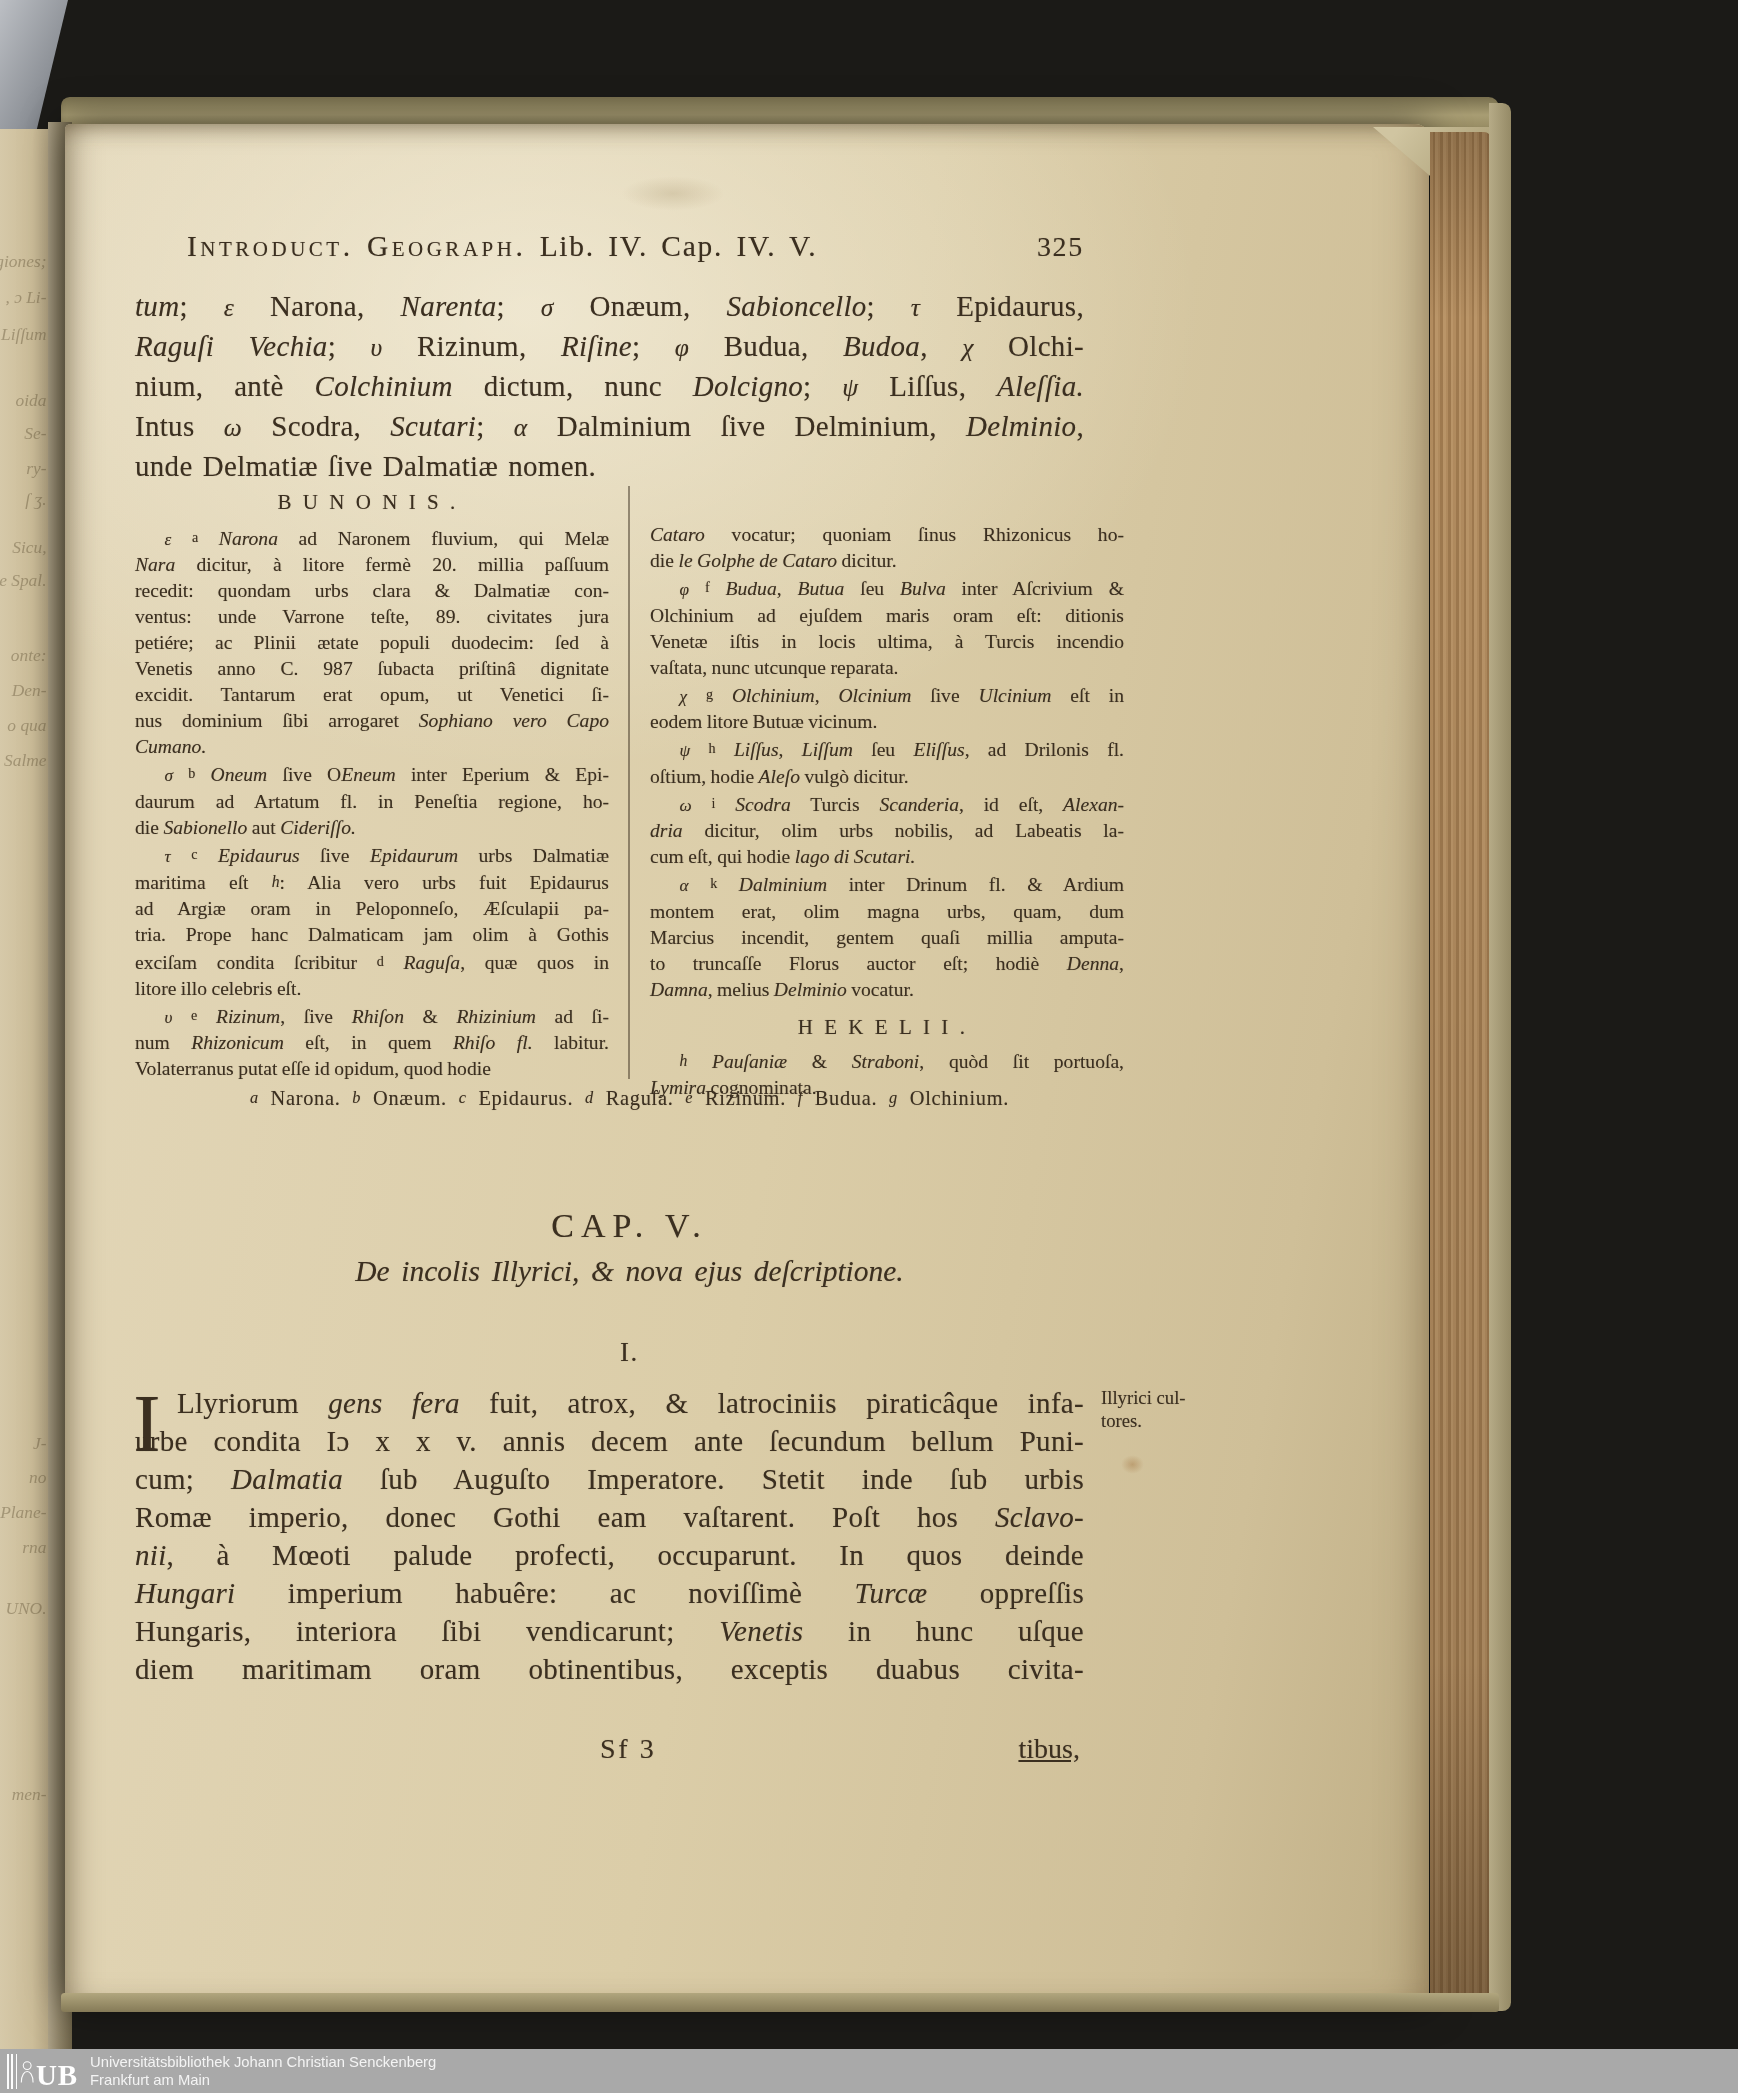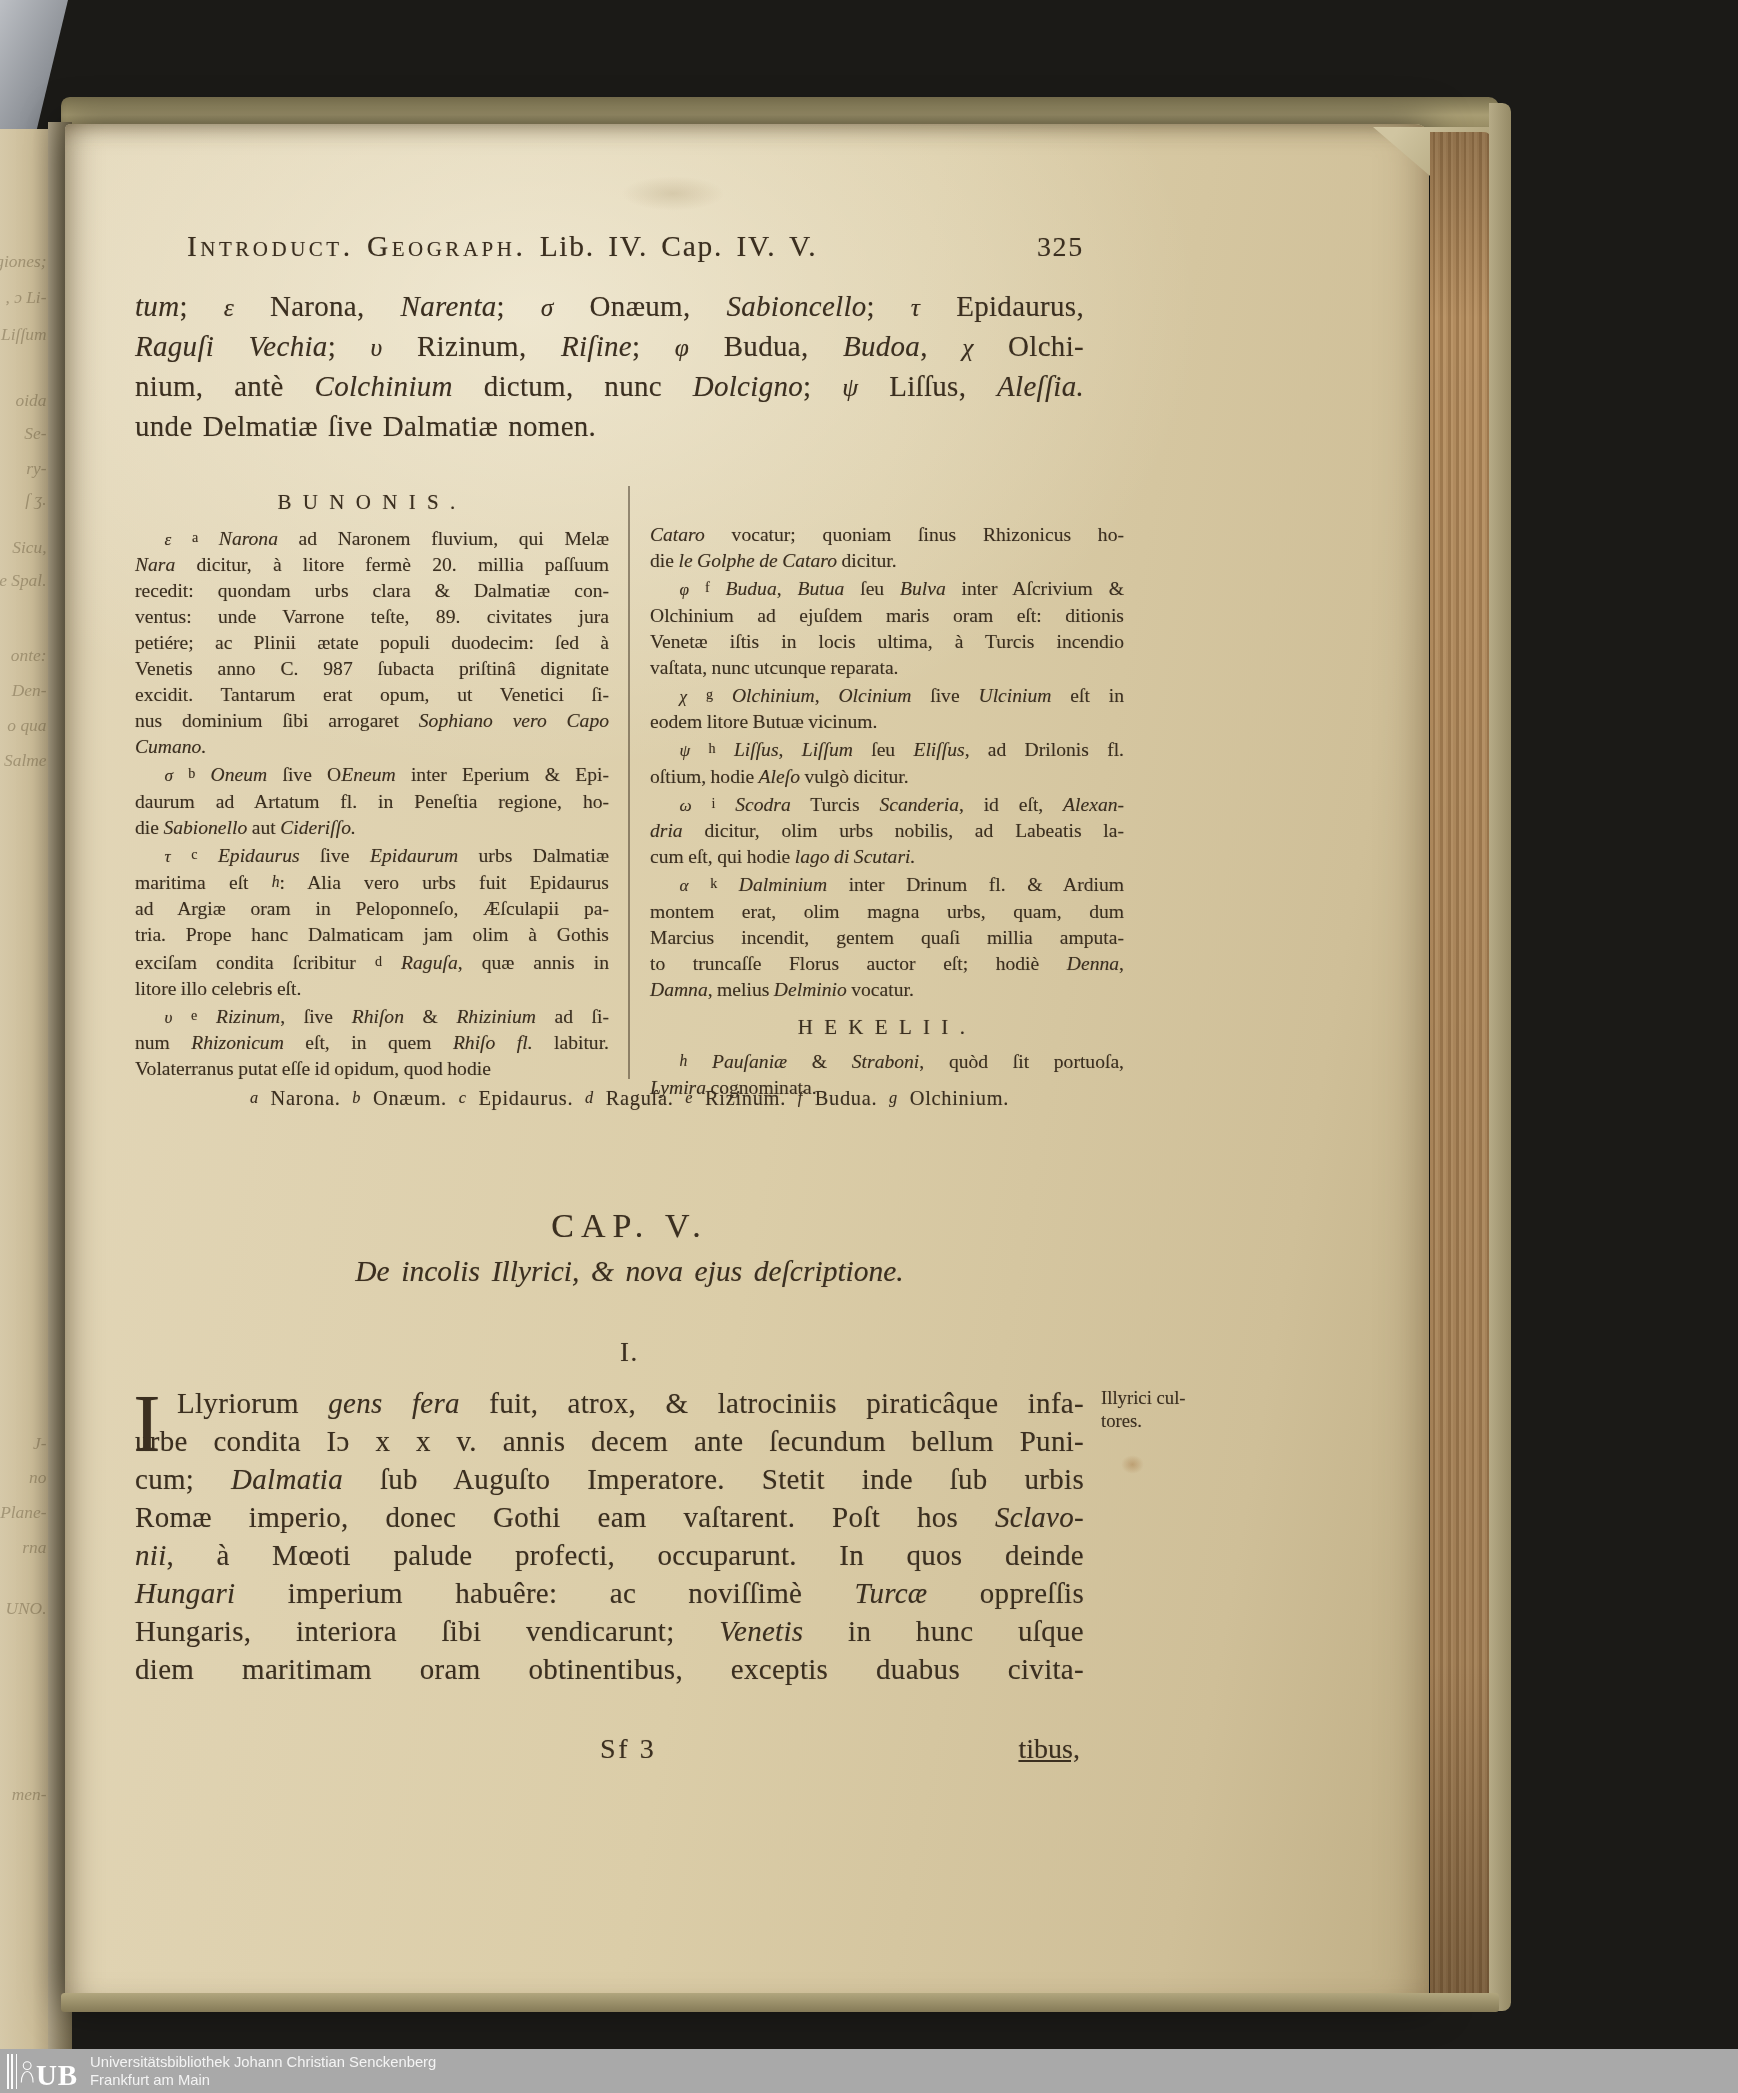--- a/index.html
+++ b/index.html
@@ -132,20 +132,21 @@
 <div class="page">
   <div class="abs runhead">
     <span class="rh-main"><span class="sc">Introduct.</span> <span class="sc">Geograph.</span> <span>Lib. IV. Cap. IV. V.</span></span>
     <span class="rh-page">325</span>
   </div>
 
   <div class="abs opening" id="opening">
       <div class="line"><span class="s-i">tum</span><span>; </span><span class="s-g">ε</span><span> Narona, </span><span class="s-i">Narenta</span><span>; </span><span class="s-g">σ</span><span> Onæum, </span><span class="s-i">Sabioncello</span><span>; </span><span class="s-g">τ</span><span> Epidaurus,</span></div>
       <div class="line"><span class="s-i">Raguſi Vechia</span><span>; </span><span class="s-g">υ</span><span> Rizinum, </span><span class="s-i">Riſine</span><span>; </span><span class="s-g">φ</span><span> Budua, </span><span class="s-i">Budoa</span><span>, </span><span class="s-g">χ</span><span> Olchi-</span></div>
       <div class="line"><span>nium, antè </span><span class="s-i">Colchinium</span><span> dictum, nunc </span><span class="s-i">Dolcigno</span><span>; </span><span class="s-g">ψ</span><span> Liſſus, </span><span class="s-i">Aleſſia.</span></div>
+      <div class="line"><span>Intus </span><span class="s-g">ω</span><span> Scodra, </span><span class="s-i">Scutari</span><span>; </span><span class="s-g">α</span><span> Dalminium ſive Delminium, </span><span class="s-i">Delminio</span><span>,</span></div>
       <div class="line last"><span>unde Delmatiæ ſive Dalmatiæ nomen.</span></div>
     </div>
 
   <div class="abs col-divider"></div>
   <div class="abs notes">
     <div class="ncol left" id="notes-left">
         <div class="nhead">BUNONIS.</div>
         <div class="npara">
           <div class="line ind"><span class="s-g">ε</span><span> </span><span class="s-sup">a</span><span> </span><span class="s-i">Narona</span><span> ad Naronem fluvium, qui Melæ</span></div>
           <div class="line"><span class="s-i">Nara</span><span> dicitur, à litore fermè 20. millia paſſuum</span></div>
@@ -160,21 +161,21 @@
         <div class="npara">
           <div class="line ind"><span class="s-g">σ</span><span> </span><span class="s-sup">b</span><span> </span><span class="s-i">Oneum</span><span> ſive O</span><span class="s-i">Eneum</span><span> inter Eperium &amp; Epi-</span></div>
           <div class="line"><span>daurum ad Artatum fl. in Peneſtia regione, ho-</span></div>
           <div class="line last"><span>die </span><span class="s-i">Sabionello</span><span> aut </span><span class="s-i">Cideriſſo.</span></div>
         </div>
         <div class="npara">
           <div class="line ind"><span class="s-g">τ</span><span> </span><span class="s-sup">c</span><span> </span><span class="s-i">Epidaurus</span><span> ſive </span><span class="s-i">Epidaurum</span><span> urbs Dalmatiæ</span></div>
           <div class="line"><span>maritima eſt </span><span class="s-fn">h</span><span>: Alia vero urbs fuit Epidaurus</span></div>
           <div class="line"><span>ad Argiæ oram in Peloponneſo, Æſculapii pa-</span></div>
           <div class="line"><span>tria. Prope hanc Dalmaticam jam olim à Gothis</span></div>
-          <div class="line"><span>exciſam condita ſcribitur </span><span class="s-sup">d</span><span> </span><span class="s-i">Raguſa</span><span>, quæ annis in</span></div>
+          <div class="line"><span>exciſam condita ſcribitur </span><span class="s-sup">d</span><span> </span><span class="s-i">Raguſa</span><span>, quæ quos in</span></div>
           <div class="line last"><span>litore illo celebris eſt.</span></div>
         </div>
         <div class="npara">
           <div class="line ind"><span class="s-g">υ</span><span> </span><span class="s-sup">e</span><span> </span><span class="s-i">Rizinum</span><span>, ſive </span><span class="s-i">Rhiſon</span><span> &amp; </span><span class="s-i">Rhizinium</span><span> ad ſi-</span></div>
           <div class="line"><span>num </span><span class="s-i">Rhizonicum</span><span> eſt, in quem </span><span class="s-i">Rhiſo fl.</span><span> labitur.</span></div>
           <div class="line last"><span>Volaterranus putat eſſe id opidum, quod hodie</span></div>
         </div>
       </div>
     <div class="ncol right" id="notes-right">
         <div class="npara">

